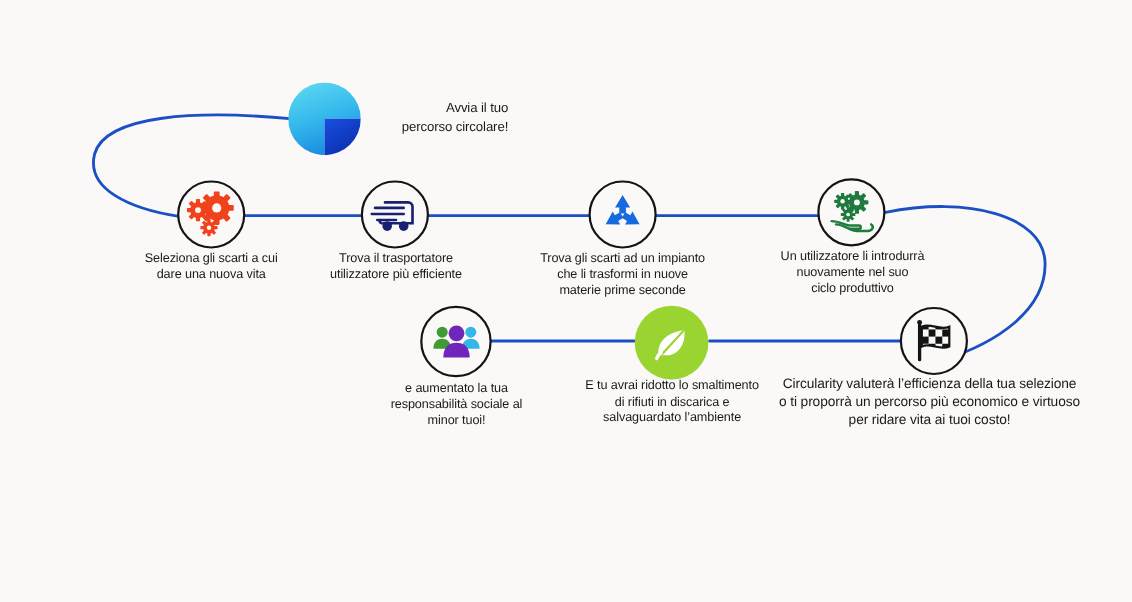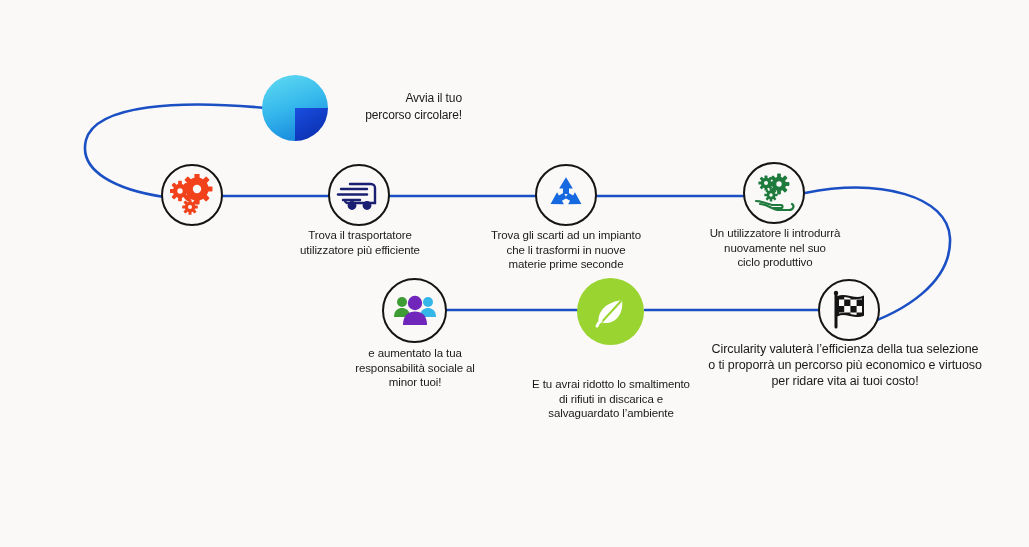--- a/index.html
+++ b/index.html
@@ -161,20 +161,22 @@
             <rect x="-1.5" y="-7.8" width="3" height="3.4" rx="0.6" transform="rotate(45)"></rect>
             <rect x="-1.5" y="4.4" width="3" height="3.4" rx="0.6" transform="rotate(45)"></rect>
             <rect x="-7.8" y="-1.5" width="3.4" height="3" rx="0.6" transform="rotate(45)"></rect>
             <rect x="4.4" y="-1.5" width="3.4" height="3" rx="0.6" transform="rotate(45)"></rect>
           </g>
           <circle r="2" fill="#faf9f7"></circle>
         </g>
       </g>
     </svg>
   </div>
+  <div class="caption" style="left:112px; top:228px; width:160px;">Seleziona gli scarti a cui
+dare una nuova vita</div>
 
   <div class="node" style="left:328px; top:164px; width:62px; height:62px;">
     <svg width="46" height="40" viewBox="0 0 46 40">
       <g stroke="#1a1f71" fill="none" stroke-width="2.4" stroke-linecap="round">
 
         <path d="M 14 9 L 35 9 A 4 4 0 0 1 39 13 L 39 28 L 13 28"></path>
         <path d="M 11 28 A 3 3 0 0 1 9 26"></path>
 
         <path d="M 5 14 L 31 14"></path>
         <path d="M 2 19.5 L 31 19.5"></path>
@@ -293,21 +295,21 @@
 o ti proporrà un percorso più economico e virtuoso
 per ridare vita ai tuoi costo!</div>
 
   <div class="node filled" style="left:577px; top:278px; width:67px; height:67px;">
     <svg width="40" height="40" viewBox="0 0 40 40">
       <path d="M 8 32 C 6 24, 10 11, 31 8 C 33 22, 24 32, 14 31 C 12 31, 10 31, 8 32 Z" fill="#ffffff"></path>
       <path d="M 10 31 C 16 24, 23 17, 30 9" stroke="#9ad430" stroke-width="2" fill="none" stroke-linecap="round"></path>
       <path d="M 6 34 C 7 31, 8 30, 10 29" stroke="#ffffff" stroke-width="3" fill="none" stroke-linecap="round"></path>
     </svg>
   </div>
-  <div class="caption" style="left:513px; top:344px; width:196px;margin-top:33px;">E tu avrai ridotto lo smaltimento
+  <div class="caption" style="left:513px; top:344px; width:196px;">E tu avrai ridotto lo smaltimento
 di rifiuti in discarica e
 salvaguardato l’ambiente</div>
 
   <div class="node" style="left:382px; top:278px; width:65px; height:65px;">
     <svg width="44" height="38" viewBox="0 0 44 38">
 
       <g fill="#3f9c35">
         <circle cx="9" cy="10" r="5"></circle>
         <path d="M 1 25 C 1 18.5, 5 16, 9 16 C 13 16, 17 18.5, 17 25 Z"></path>
       </g>

